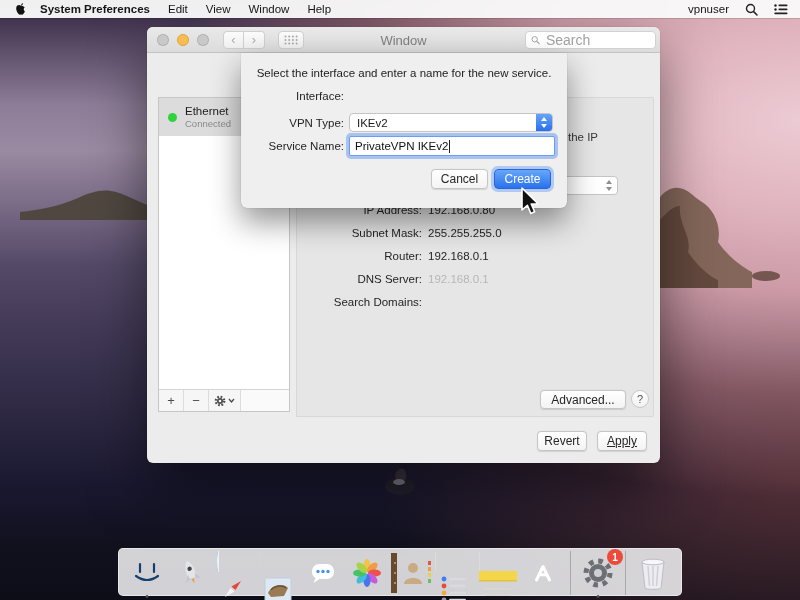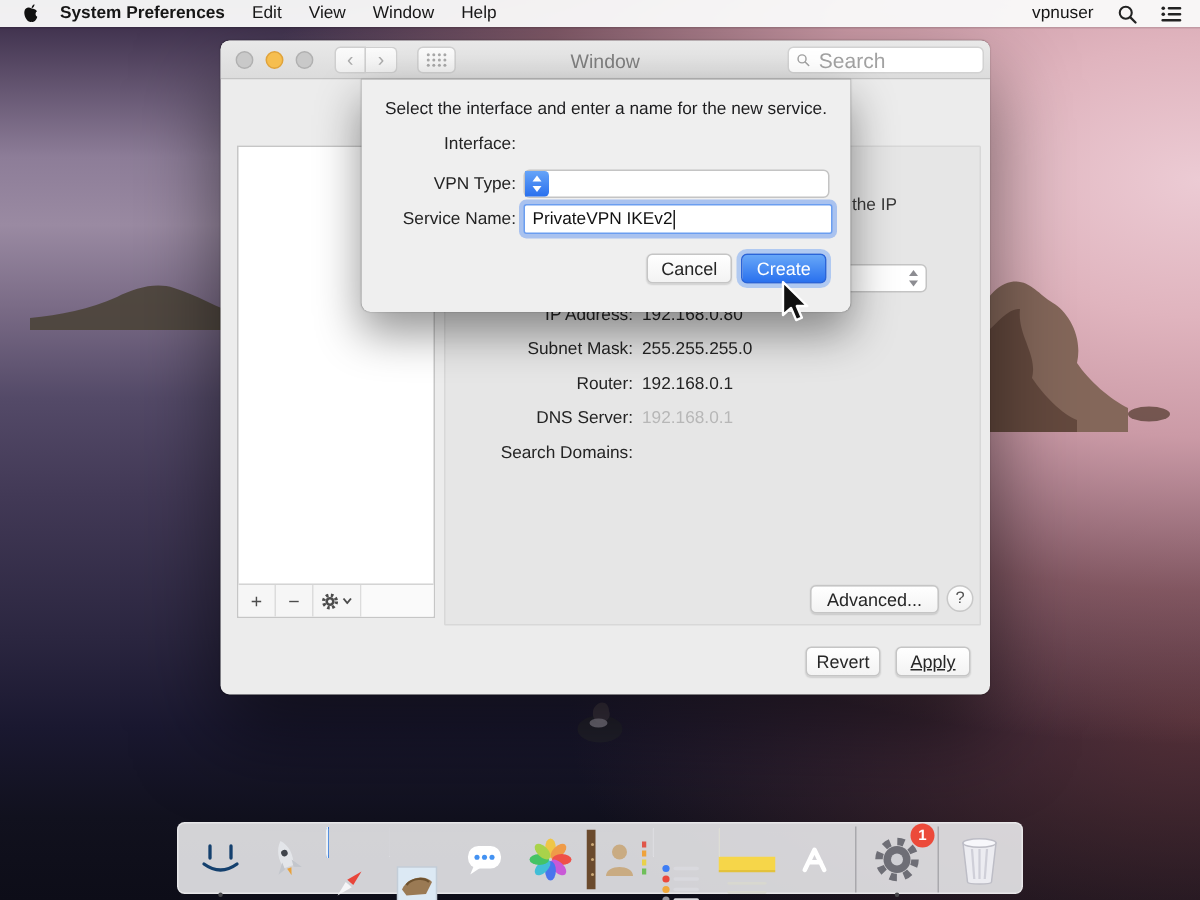--- a/index.html
+++ b/index.html
@@ -193,20 +193,27 @@
       <div class="searchfield">
         <svg width="10" height="10" viewBox="0 0 12 12">
           <circle cx="5" cy="5" r="3.6" fill="none" stroke="#a2a2a2" stroke-width="1.3"></circle>
           <line x1="7.8" y1="7.8" x2="11" y2="11" stroke="#a2a2a2" stroke-width="1.4" stroke-linecap="round"></line>
         </svg>
         <input type="text" placeholder="Search" style="">
       </div>
     </div>
 
     <div class="sidebar">
+      <div class="side-row selected">
+        <span class="dot" style="background:#30d33b"></span>
+        <span>
+          <div class="side-name">Ethernet</div>
+          <div class="side-status">Connected</div>
+        </span>
+      </div>
       <div class="side-footer">
         <span class="sf-btn">+</span>
         <span class="sf-btn">−</span>
         <span class="sf-btn gear">
           <svg width="12" height="12" viewBox="0 0 24 24">
             <circle cx="12" cy="12" r="8.5" fill="none" stroke="#4c4c4c" stroke-width="4.5" stroke-dasharray="3.4 3.3"></circle>
             <circle cx="12" cy="12" r="6" fill="#4c4c4c"></circle>
               <circle cx="12" cy="12" r="2.6" fill="#f6f6f6"></circle>
           </svg>
           <svg width="7" height="5" viewBox="0 0 7 5">
@@ -259,20 +266,21 @@
     <div class="sheet">
       <div class="sheet-msg">Select the interface and enter a name for the new service.</div>
 
       <div class="srow" style="top:37px">
         <span class="slabel">Interface:</span>
       </div>
 
       <div class="srow" style="top:60px">
         <span class="slabel">VPN Type:</span>
         <div class="popup sctrl">
+          <span class="pval">IKEv2</span>
           <span class="stepper blue">
               <span class="tri up"></span>
               <span class="tri down"></span>
             </span>
         </div>
       </div>
 
       <div class="srow" style="top:83px">
         <span class="slabel">Service Name:</span>
         <div class="textfield sctrl">

